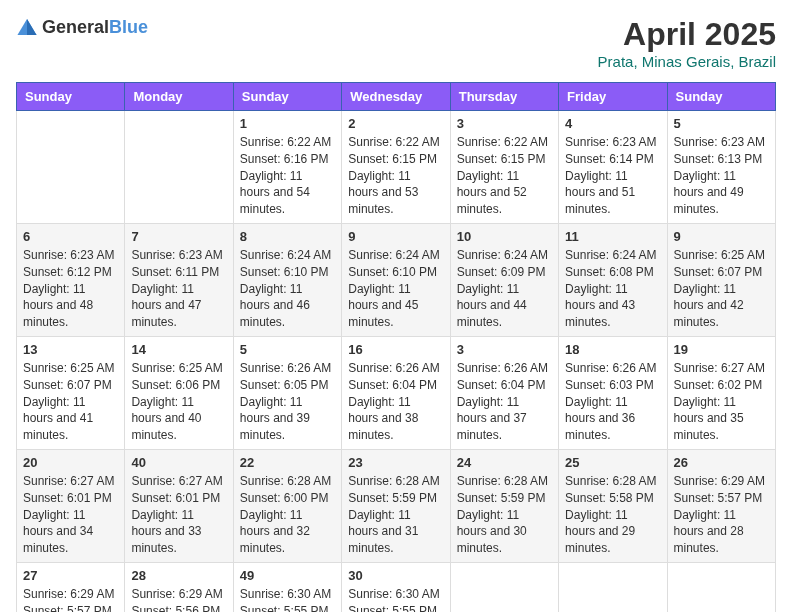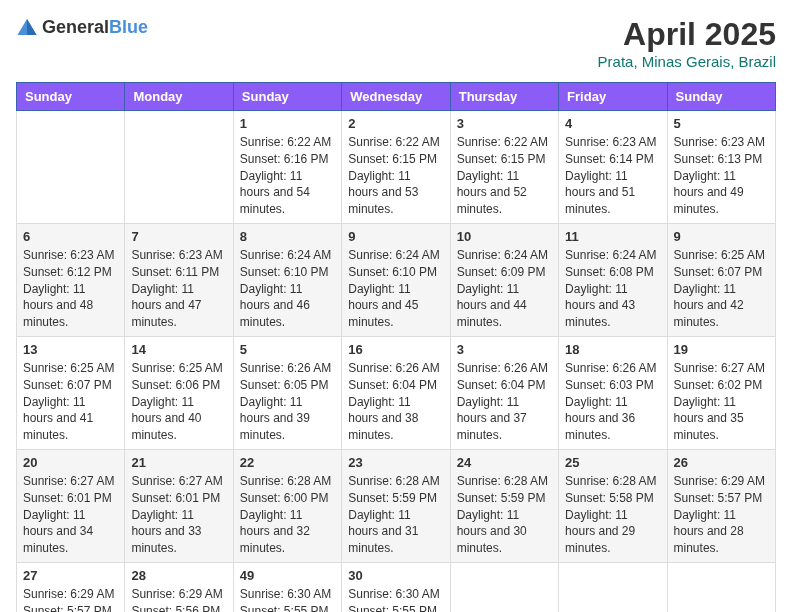--- a/index.html
+++ b/index.html
@@ -204,21 +204,21 @@
           <span class="day-number">19</span>
           <div class="day-info">Sunrise: 6:27 AM<br>Sunset: 6:02 PM<br>Daylight: 11 hours and 35 minutes.</div>
         </td>
       </tr>
       <tr>
         <td>
           <span class="day-number">20</span>
           <div class="day-info">Sunrise: 6:27 AM<br>Sunset: 6:01 PM<br>Daylight: 11 hours and 34 minutes.</div>
         </td>
         <td>
-          <span class="day-number">21</span>
+          <span class="day-number">40</span>
           <div class="day-info">Sunrise: 6:27 AM<br>Sunset: 6:01 PM<br>Daylight: 11 hours and 33 minutes.</div>
         </td>
         <td>
           <span class="day-number">22</span>
           <div class="day-info">Sunrise: 6:28 AM<br>Sunset: 6:00 PM<br>Daylight: 11 hours and 32 minutes.</div>
         </td>
         <td>
           <span class="day-number">23</span>
           <div class="day-info">Sunrise: 6:28 AM<br>Sunset: 5:59 PM<br>Daylight: 11 hours and 31 minutes.</div>
         </td>

